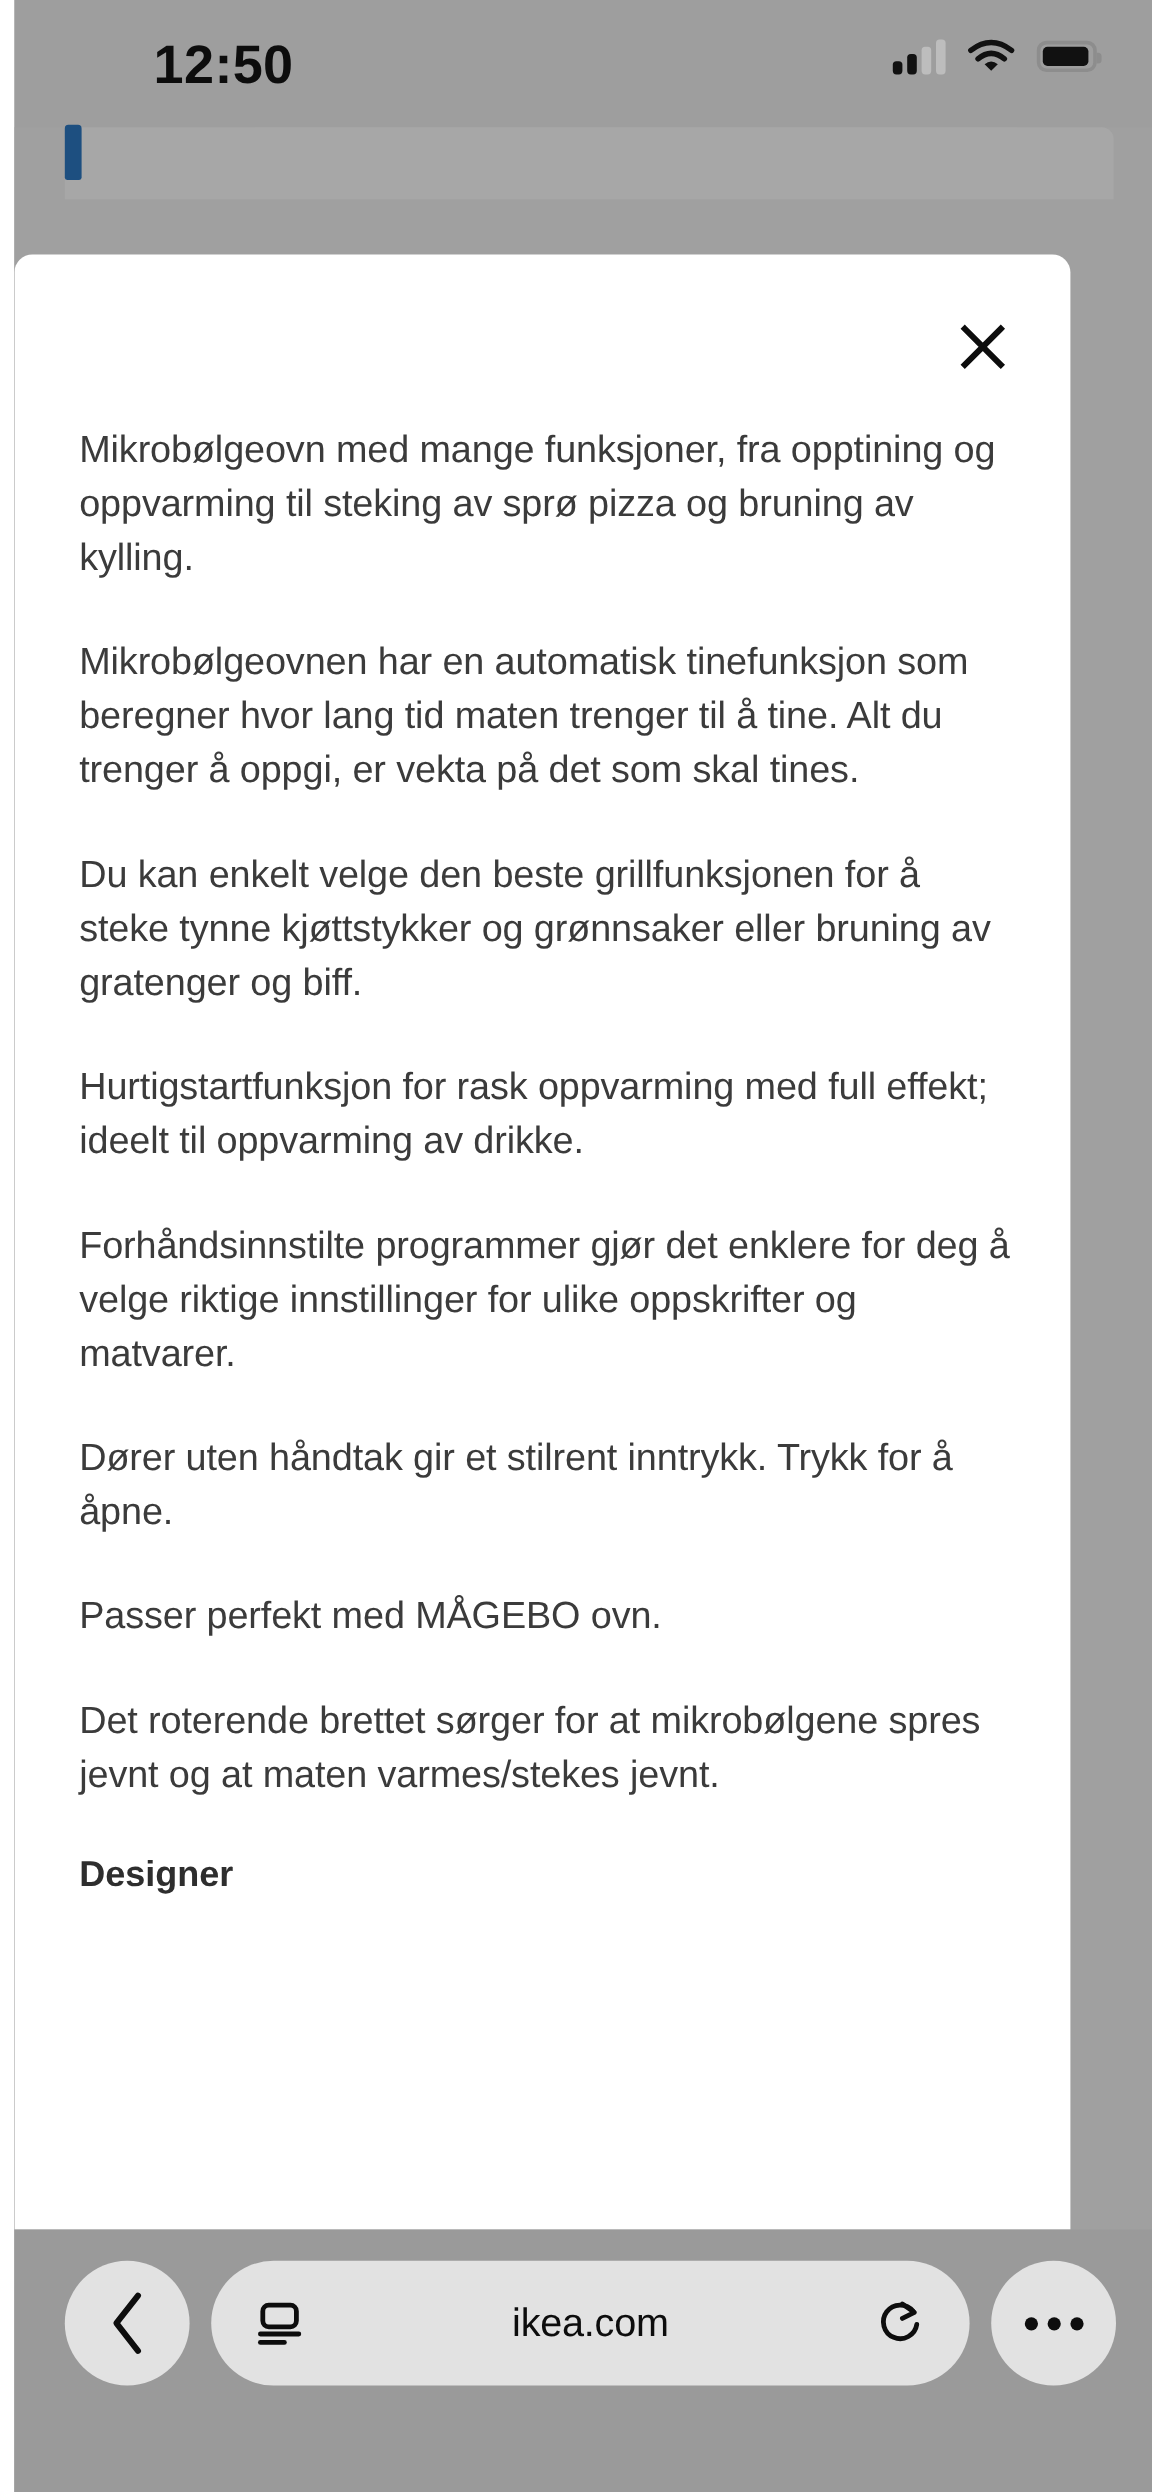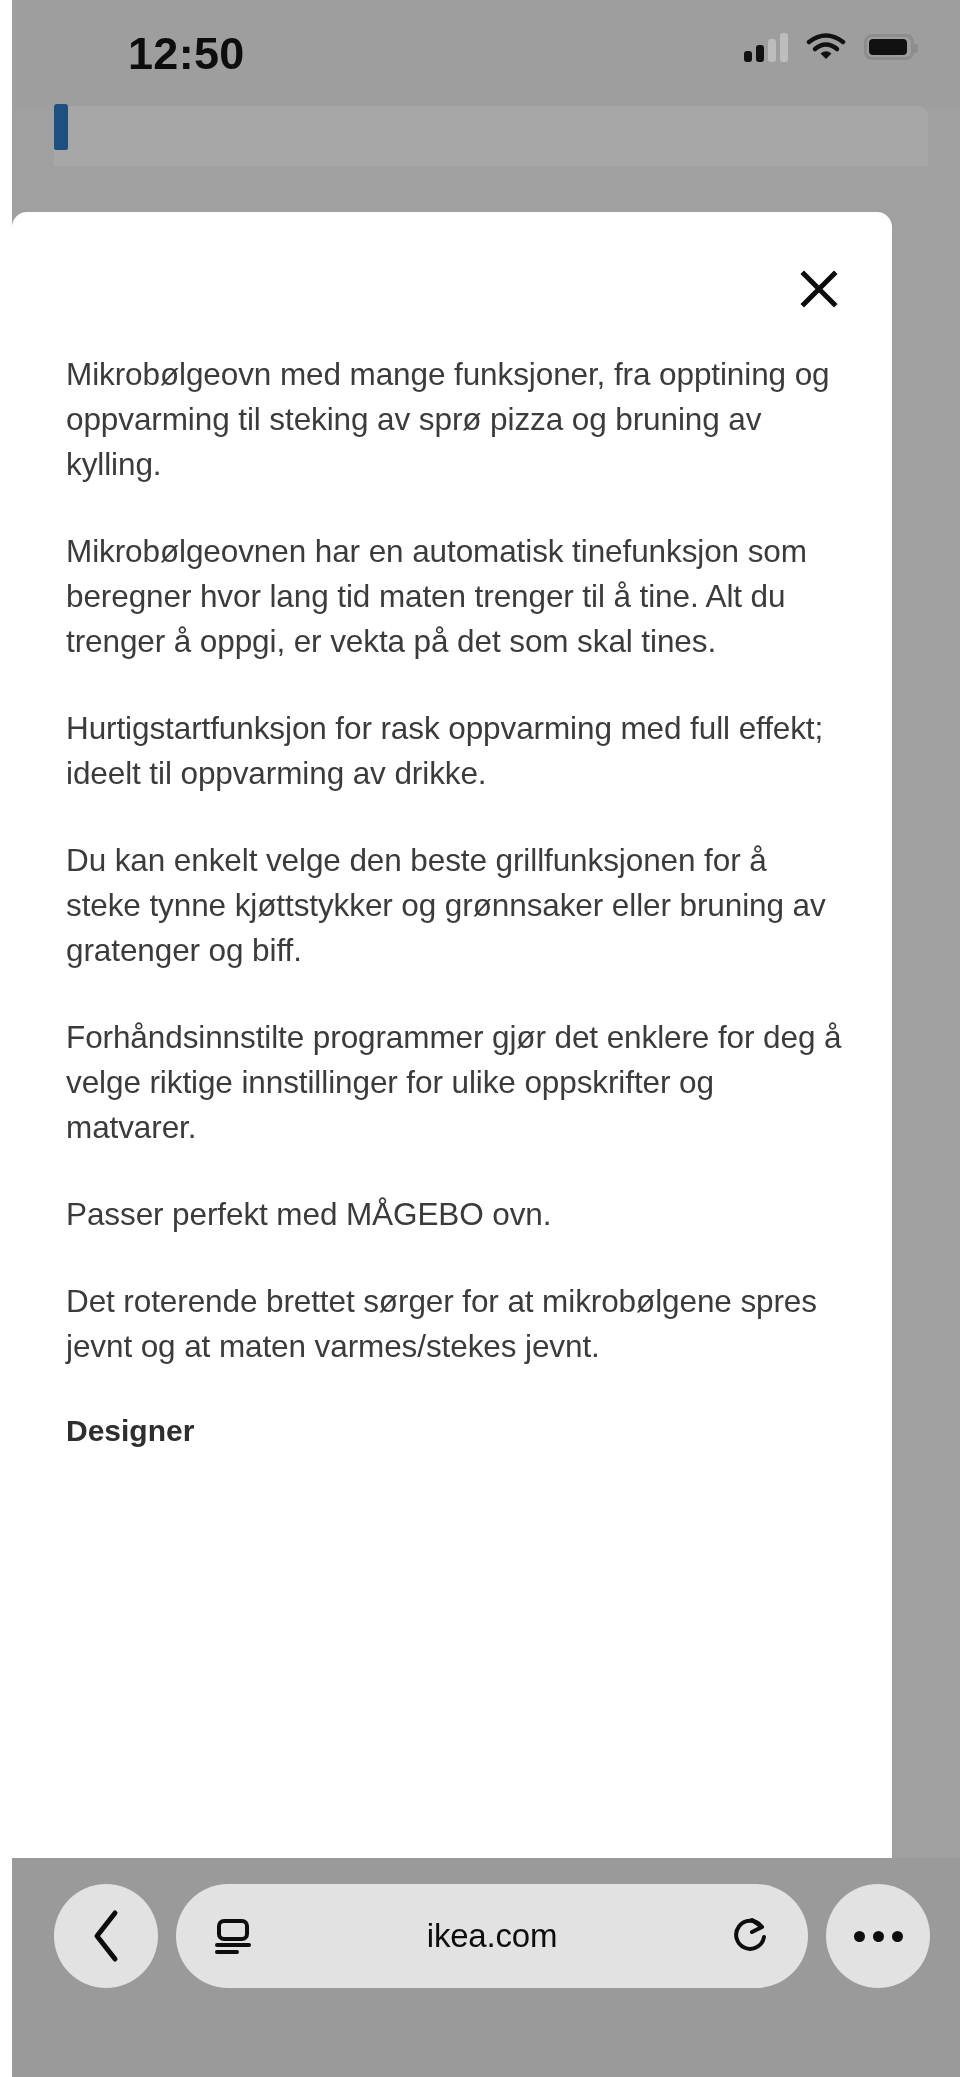--- a/index.html
+++ b/index.html
@@ -300,23 +300,24 @@
 
     <button class="sheet-close" aria-label="Close">
       <svg width="40" height="40" viewBox="0 0 40 40">
         <path d="M5 5 L35 35 M35 5 L5 35" stroke="#0d0d0d" stroke-width="5" stroke-linecap="square"></path>
       </svg>
     </button>
 
     <div class="sheet-body">
       <p class="para">Mikrobølgeovn med mange funksjoner, fra opptining og oppvarming til steking av sprø pizza og bruning av kylling.</p>
       <p class="para">Mikrobølgeovnen har en automatisk tinefunksjon som beregner hvor lang tid maten trenger til å tine. Alt du trenger å oppgi, er vekta på det som skal tines.</p>
+      <p class="para">Du kan enkelt velge den beste grillfunksjonen for å steke tynne kjøttstykker og grønnsaker eller bruning av gratenger og biff.</p>
       <p class="para">Hurtigstartfunksjon for rask oppvarming med full effekt; ideelt til oppvarming av drikke.</p>
-      <p class="para">Du kan enkelt velge den beste grillfunksjonen for å steke tynne kjøttstykker og grønnsaker eller bruning av gratenger og biff.</p>
       <p class="para">Forhåndsinnstilte programmer gjør det enklere for deg å velge riktige innstillinger for ulike oppskrifter og matvarer.</p>
+      <p class="para">Dører uten håndtak gir et stilrent inntrykk. Trykk for å åpne.</p>
       <p class="para">Passer perfekt med MÅGEBO ovn.</p>
       <p class="para">Det roterende brettet sørger for at mikrobølgene spres jevnt og at maten varmes/stekes jevnt.</p>
       <h3 class="section-heading">Designer</h3>
     </div>
   </div>
 
   <div class="toolbar">
     <div class="toolbar-inner">
 
       <button class="round-btn" aria-label="Back">

